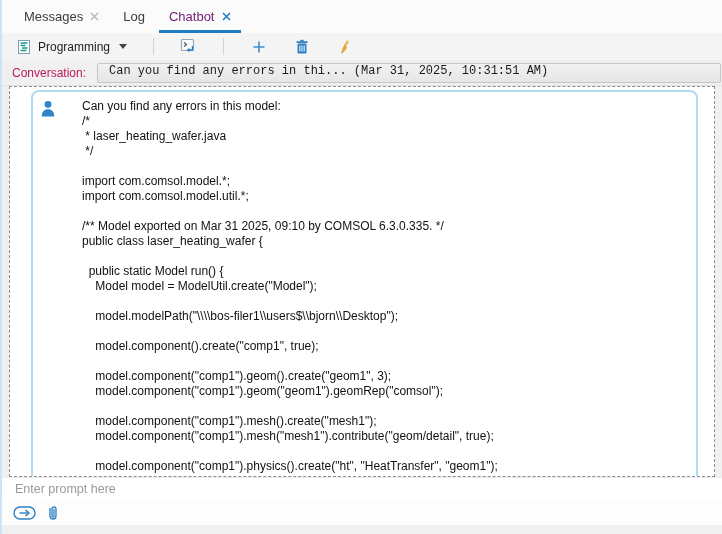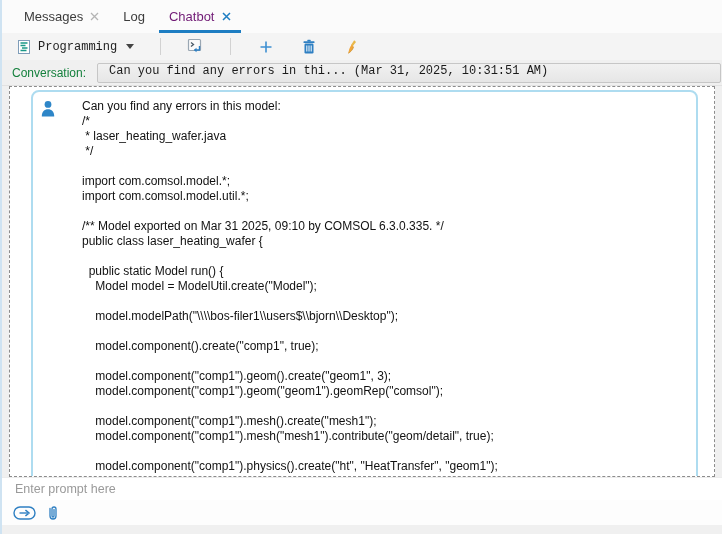--- a/index.html
+++ b/index.html
@@ -17,32 +17,32 @@
   .tab { display:flex; align-items:center; gap:7px; padding:15px 12px; cursor:default;
          font-size:13px; color:#3c3c3c; position:relative; }
   .tab .x { width:9px; height:9px; position:relative; display:inline-block; }
   .tab .x svg { position:absolute; inset:0; }
   .tab.active { color:#701a75; }
   .tab.active::after { content:""; position:absolute; left:2px; right:2px; bottom:0;
          height:3px; background:#1d7dc2; }
 
   
   .toolbar { height:27px; background:#f4f4f4; display:flex; align-items:center;
-             padding-left:9px; gap:18px; flex:0 0 auto;font-family:Liberation Mono, monospace; }
+             padding-left:9px; gap:18px; flex:0 0 auto; }
   .tbtn { display:flex; align-items:center; gap:6px; padding:2px 4px; border-radius:2px; }
   .caret-down { width:0; height:0; border-left:4px solid transparent;
                 border-right:4px solid transparent; border-top:5px solid #444;
                 display:inline-block; margin-left:3px; }
   .tsep { width:1px; height:17px; background:#d2d2d2; margin:0 4px; }
   .icon16 { width:17px; height:17px; display:inline-flex; align-items:center; justify-content:center; }
 
   
   .convrow { height:26px; background:#f0f0f0; display:flex; align-items:center;
              padding:0 1px 0 10px; flex:0 0 auto; border-bottom:1px solid #e2e2e2; }
-  .convlabel { width:85px; flex:0 0 auto; color:#15803d; }
+  .convlabel { width:85px; flex:0 0 auto; color:#be185d; }
   .convbox { flex:1; height:20px; background:linear-gradient(#f1f1f1,#e6e6e6);
              border:1px solid #c6c6c6; border-radius:2px; display:flex; align-items:flex-start;
              padding-left:11px; color:#1a1a1a;font-family:Liberation Mono, monospace; }
 
   
   .chatwrap { flex:0 0 auto; height:391px; padding:0 7px; background:#f0f0f0; }
   .chathistory { height:100%; background:#ffffff; border:1px dashed #8c8c8c;
                  overflow:hidden; }
   .bubble { margin:3px 16px 0 21px; border:2px solid #aedcf0; border-radius:8px;
             background:#fff; display:flex; align-items:flex-start; gap:26px;

